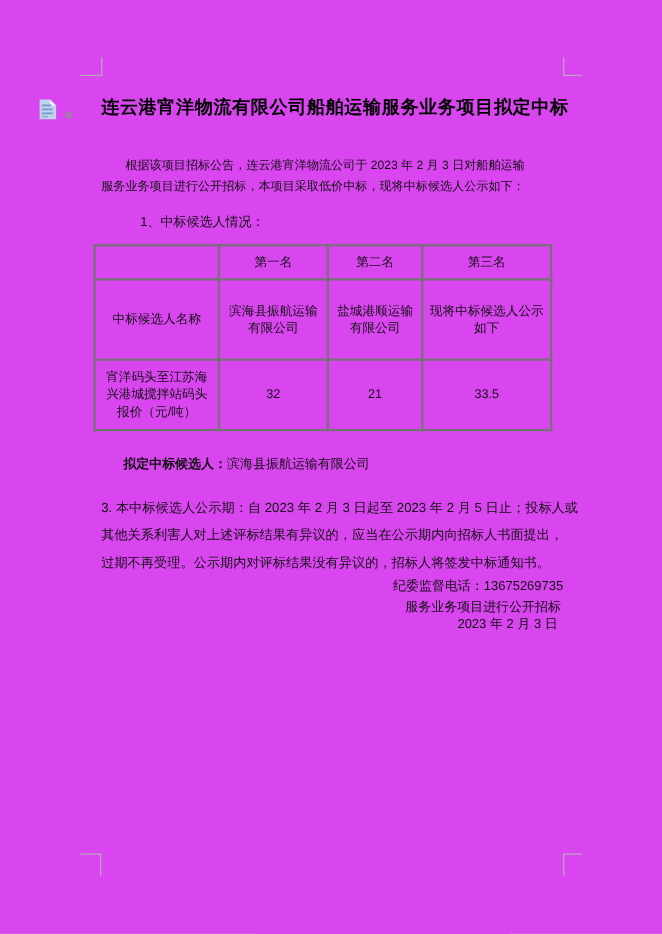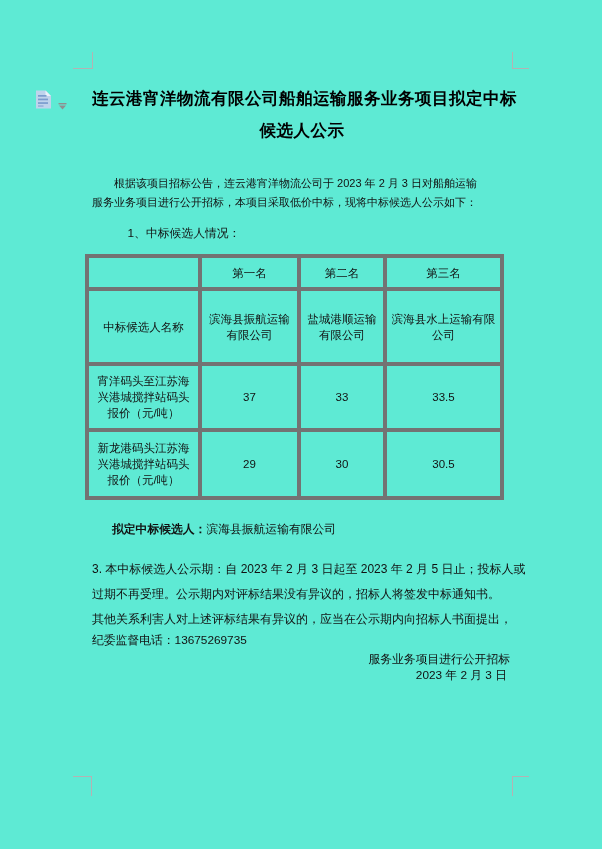--- a/index.html
+++ b/index.html
@@ -1,19 +1,19 @@
 <!DOCTYPE html>
 <html><head>
 <meta charset="utf-8">
 <style>
   html,body{margin:0;padding:0;background:#ffffff;}
   .page{
     position:relative;
     width:602px;height:849px;
-    background:#5eead4;
+    background:#d946ef;
     overflow:hidden;
     font-family:"Liberation Sans","DejaVu Sans",sans-serif;
     color:#111111;
   }
   
   .crop{position:absolute;}
   .crop-tl{left:73px;top:52px;width:19px;height:16px;border-right:1px solid #b3b3b3;border-bottom:1px solid #b3b3b3;}
   .crop-tr{left:512px;top:52px;width:16px;height:16px;border-left:1px solid #b3b3b3;border-bottom:1px solid #b3b3b3;}
   .crop-bl{left:73px;top:776px;width:18px;height:19px;border-right:1px solid #b3b3b3;border-top:1px solid #b3b3b3;}
   .crop-br{left:512px;top:776px;width:16px;height:19px;border-left:1px solid #b3b3b3;border-top:1px solid #b3b3b3;}
@@ -23,34 +23,34 @@
   
   .content{position:absolute;left:92px;top:68px;width:420px;}
   .doc-title{margin:14px 0 0 0;font-size:16.5px;font-weight:bold;letter-spacing:0.5px;color:#000;}
   .doc-title .title-line{display:block;text-align:center;line-height:32px;white-space:nowrap;}
   .intro{margin-top:28px;font-size:11px;}
   .line{display:block;line-height:19px;white-space:nowrap;}
   .indent{text-indent:2em;}
   .list-item{margin:12px;font-size:11.8px;line-height:18px;text-indent:2em;}
   
   table.bid-table{border-collapse:collapse;table-layout:fixed;width:415px;margin:0 0 0 -7px;}
-  table.bid-table td{border:4px solid #737373;vertical-align:middle;padding:2px 4px;font-size:11.5px;line-height:16px;overflow:hidden;}
+  table.bid-table td{border:2px solid #737373;vertical-align:middle;padding:2px 4px;font-size:11.5px;line-height:16px;overflow:hidden;}
   tr.hdr-row td{height:25px;text-align:center;}
   tr.name-row td{height:67px;text-align:center;}
   tr.price-row td{text-align:center;}
   tr.price-row-1 td{height:58px;margin-left:32px;}
   tr.price-row-2 td{height:60px;}
   td.row-label{text-align:left;padding:2px 5px;line-height:15.5px;}
   td.num{font-size:12px;}
   
   .proposed{margin-top:20px;padding-left:20px;font-size:11.8px;line-height:19px;white-space:nowrap;}
   .proposed .lbl{font-weight:bold;font-family:Liberation Serif, serif;}
   .notice{margin-top:18px;font-size:12px;}
   .notice .nline{display:block;line-height:25px;white-space:nowrap;}
-  .contacts{margin-top:0;font-size:11.8px;}
+  .contacts{margin-top:0;font-size:11.8px;text-align:right;}
   .contacts .cline{display:block;line-height:16.5px;white-space:nowrap;}
   .signature{margin-top:2px;font-size:11.8px;text-align:right;}
   .signature .sline{display:block;line-height:16.5px;}
   .signature .s-company{padding-right:2px;}
   .signature .s-date{padding-right:5px;}
 </style>
 </head>
 <body>
 
 <div class="page">
@@ -76,21 +76,20 @@
         <rect x="0.5" y="0" width="8" height="1.4" fill="#8f8f8f"></rect>
         <path d="M1 2.6 h7 l-3.5 4 z" fill="#8f8f8f"></path>
       </svg>
     </span>
   </div>
 
   <div class="content">
 
     <h1 class="doc-title">
       <span class="title-line">连云港宵洋物流有限公司船舶运输服务业务项目拟定中标</span>
-      <span class="title-line">候选人公示</span>
     </h1>
 
     <div class="intro">
       <span class="line indent">根据该项目招标公告，连云港宵洋物流公司于 2023 年 2 月 3 日对船舶运输</span>
       <span class="line">服务业务项目进行公开招标，本项目采取低价中标，现将中标候选人公示如下：</span>
     </div>
     <p class="list-item">1、中标候选人情况：</p>
 
     <table class="bid-table">
       <colgroup>
@@ -103,45 +102,39 @@
         <tr class="hdr-row">
           <td></td>
           <td>第一名</td>
           <td>第二名</td>
           <td>第三名</td>
         </tr>
         <tr class="name-row">
           <td>中标候选人名称</td>
           <td>滨海县振航运输有限公司</td>
           <td>盐城港顺运输有限公司</td>
-          <td>滨海县水上运输有限公司</td>
+          <td>现将中标候选人公示如下</td>
         </tr>
         <tr class="price-row price-row-1">
           <td class="row-label">宵洋码头至江苏海兴港城搅拌站码头报价（元/吨）</td>
-          <td class="num">37</td>
-          <td class="num">33</td>
+          <td class="num">32</td>
+          <td class="num">21</td>
           <td class="num">33.5</td>
-        </tr>
-        <tr class="price-row price-row-2">
-          <td class="row-label">新龙港码头江苏海兴港城搅拌站码头报价（元/吨）</td>
-          <td class="num">29</td>
-          <td class="num">30</td>
-          <td class="num">30.5</td>
         </tr>
       </tbody>
     </table>
 
     <p class="proposed">
       <span class="lbl">拟定中标候选人：</span><span>滨海县振航运输有限公司</span>
     </p>
 
     <div class="notice">
       <span class="nline">3. 本中标候选人公示期：自 2023 年 2 月 3 日起至 2023 年 2 月 5 日止；投标人或</span>
+      <span class="nline">其他关系利害人对上述评标结果有异议的，应当在公示期内向招标人书面提出，</span>
       <span class="nline">过期不再受理。公示期内对评标结果没有异议的，招标人将签发中标通知书。</span>
-      <span class="nline">其他关系利害人对上述评标结果有异议的，应当在公示期内向招标人书面提出，</span>
     </div>
 
     <div class="contacts">
       <span class="cline">纪委监督电话：13675269735</span>
     </div>
 
     <div class="signature">
       <span class="sline s-company">服务业务项目进行公开招标</span>
       <span class="sline s-date">2023 年 2 月 3 日</span>
     </div>

